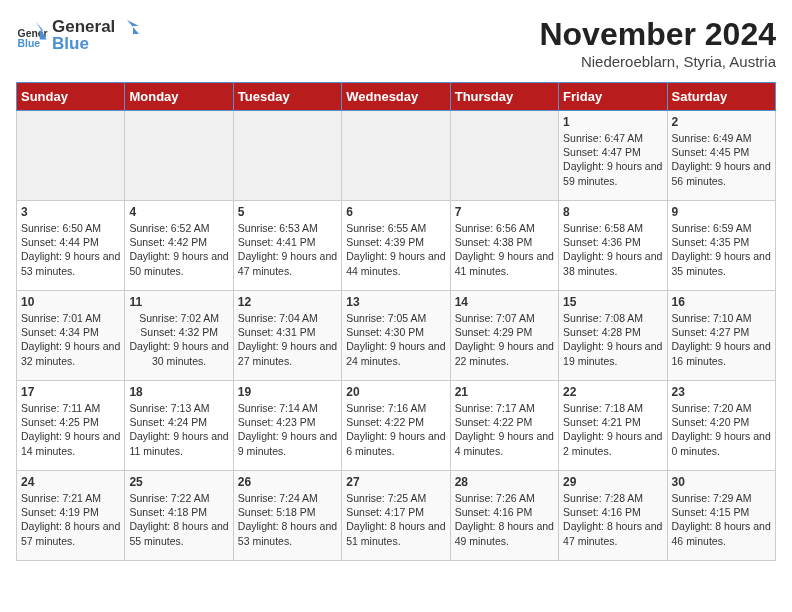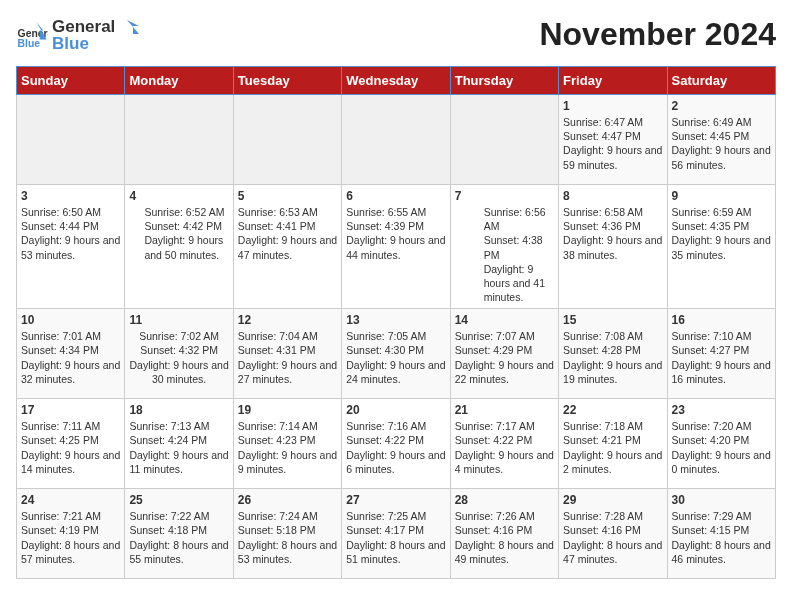--- a/index.html
+++ b/index.html
@@ -91,20 +91,21 @@
           <span style="font-size:17px;font-weight:bold;color:#333;">General</span>
           <svg width="22" height="22" viewBox="0 0 22 22">
             <polygon points="10,4 22,10 16,10 16,18 22,18" fill="#4a90d9"></polygon>
           </svg>
         </div>
         <div style="font-size:17px;font-weight:bold;color:#4a90d9;margin-top:-4px;">Blue</div>
       </div>
     </div>
     <div class="title-section">
       <div class="month-year">November 2024</div>
+      <div class="location">Niederoeblarn, Styria, Austria</div>
     </div>
   </div>
 
   <table>
     <thead>
       <tr>
         <th>Sunday</th>
         <th>Monday</th>
         <th>Tuesday</th>
         <th>Wednesday</th>
@@ -135,39 +136,39 @@
         </tr>
         <tr>
           <td>
             <span class="day-number">3</span>
             <div class="cell-content" style="white-space: pre-line;">Sunrise: 6:50 AM
 Sunset: 4:44 PM
 Daylight: 9 hours and 53 minutes.</div>
           </td>
           <td>
             <span class="day-number">4</span>
-            <div class="cell-content" style="white-space: pre-line; margin-left: 15px;">Sunrise: 6:52 AM
+            <div class="cell-content" style="white-space: pre-line;">Sunrise: 6:52 AM
 Sunset: 4:42 PM
 Daylight: 9 hours and 50 minutes.</div>
           </td>
           <td>
             <span class="day-number">5</span>
             <div class="cell-content" style="white-space: pre-line;">Sunrise: 6:53 AM
 Sunset: 4:41 PM
 Daylight: 9 hours and 47 minutes.</div>
           </td>
           <td>
             <span class="day-number">6</span>
             <div class="cell-content" style="white-space: pre-line;">Sunrise: 6:55 AM
 Sunset: 4:39 PM
 Daylight: 9 hours and 44 minutes.</div>
           </td>
           <td>
             <span class="day-number">7</span>
-            <div class="cell-content" style="white-space: pre-line; margin-left: 29px;">Sunrise: 6:56 AM
+            <div class="cell-content" style="white-space: pre-line;">Sunrise: 6:56 AM
 Sunset: 4:38 PM
 Daylight: 9 hours and 41 minutes.</div>
           </td>
           <td>
             <span class="day-number">8</span>
             <div class="cell-content" style="white-space: pre-line;">Sunrise: 6:58 AM
 Sunset: 4:36 PM
 Daylight: 9 hours and 38 minutes.</div>
           </td>
           <td>

